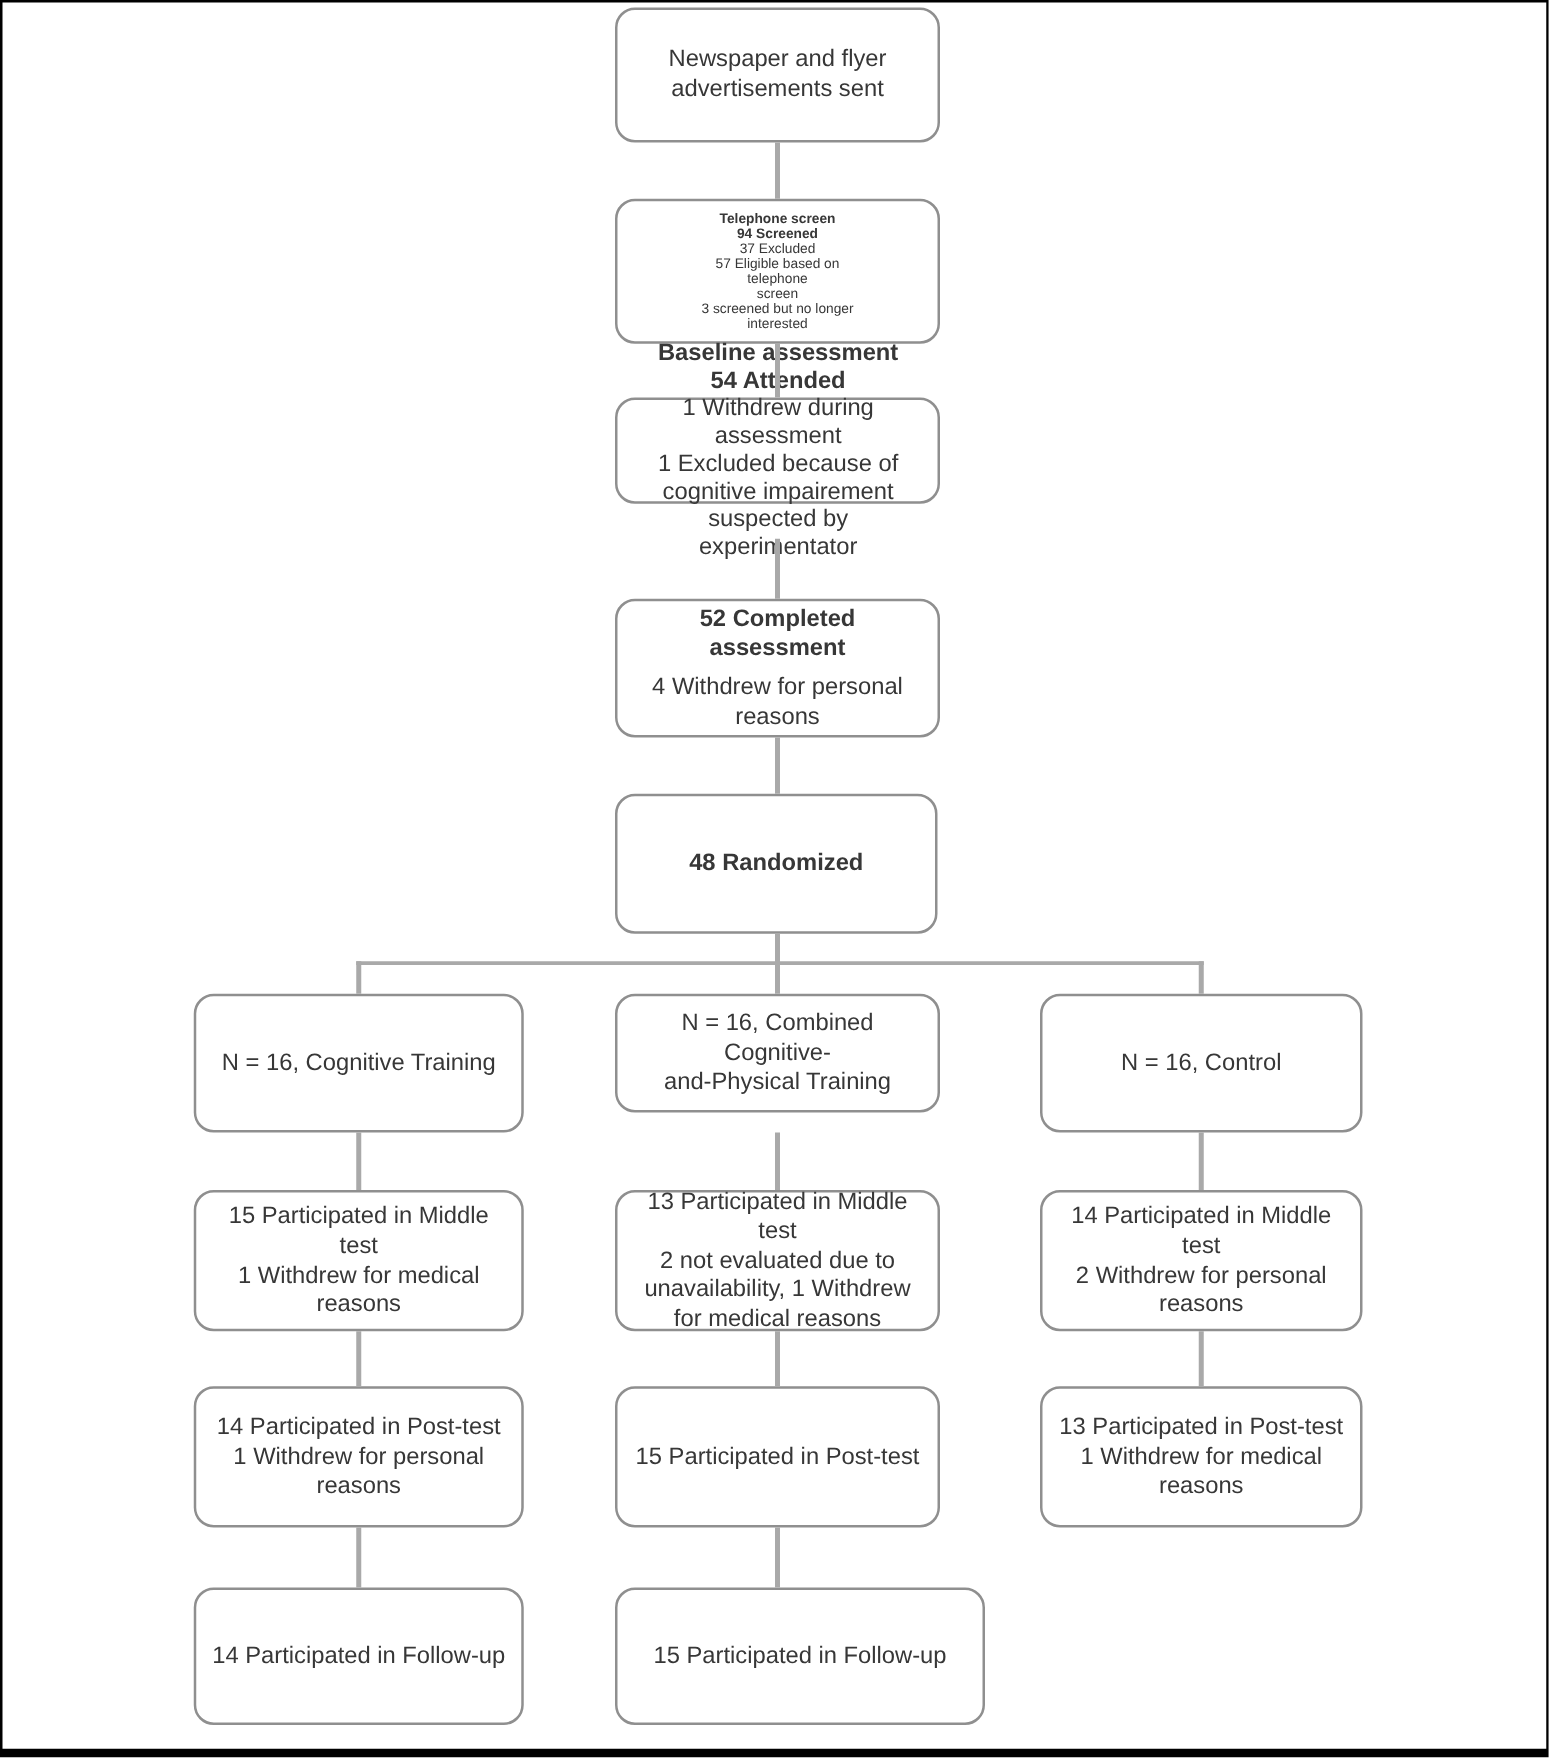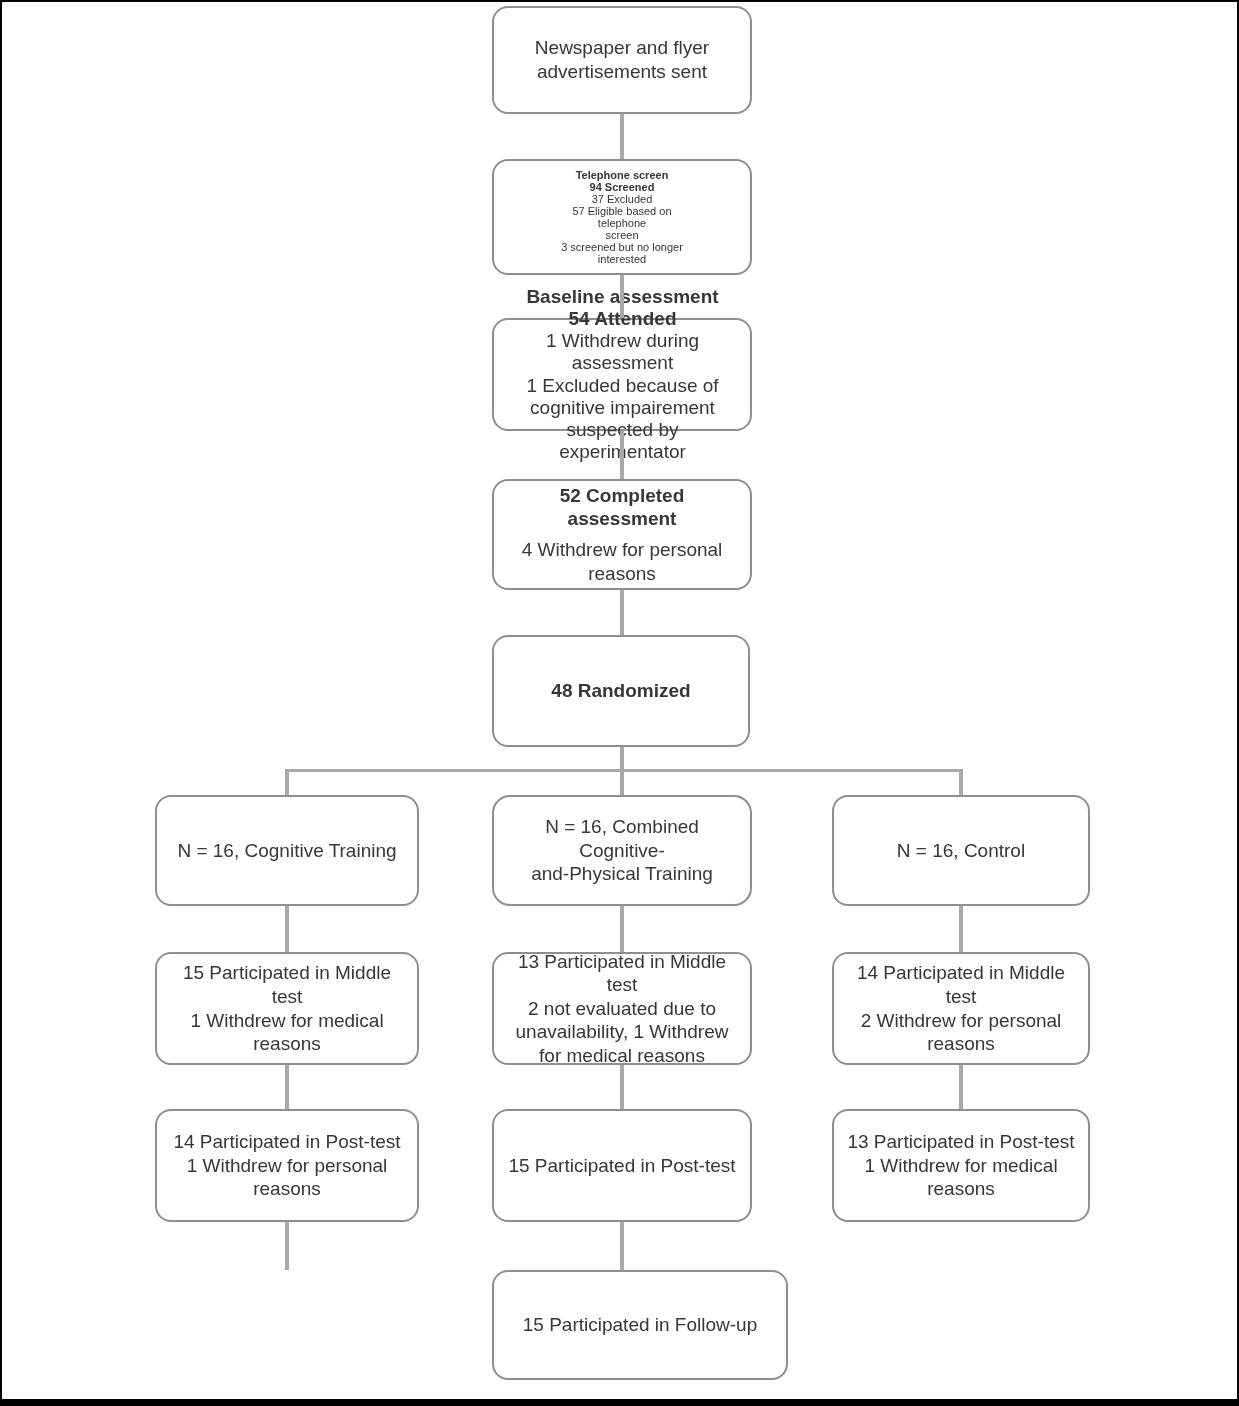--- a/index.html
+++ b/index.html
@@ -53,21 +53,21 @@
     <div class="b">Telephone screen</div>
     <div class="b">94 Screened</div>
     <div>37 Excluded</div>
     <div>57 Eligible based on</div>
     <div>telephone</div>
     <div>screen</div>
     <div>3 screened but no longer</div>
     <div>interested</div>
   </div>
 
-  <div class="box snug" style="left:490px; top:316px; width:260px; height:113px;padding-left:11px;">
+  <div class="box snug" style="left:490px; top:316px; width:260px; height:85px;padding-left:11px;">
     <div class="b">Baseline assessment</div>
     <div class="b">54 Attended</div>
     <div>1 Withdrew during</div>
     <div>assessment</div>
     <div>1 Excluded because of</div>
     <div>cognitive impairement</div>
     <div>suspected by experimentator</div>
   </div>
 
   <div class="box" style="left:490px; top:477px; width:260px; height:111px;">
@@ -77,21 +77,21 @@
   </div>
 
   <div class="box" style="left:490px; top:633px; width:258px; height:112px;">
     <div class="b">48 Randomized</div>
   </div>
 
   <div class="box" style="left:153px; top:793px; width:264px; height:111px;">
     <div>N = 16, Cognitive Training</div>
   </div>
 
-  <div class="box" style="left:490px; top:793px; width:260px; height:111px;border-radius:18px;">
+  <div class="box" style="left:490px; top:793px; width:260px; height:95px;">
     <div>N = 16, Combined Cognitive-</div>
     <div>and-Physical Training</div>
   </div>
 
   <div class="box" style="left:830px; top:793px; width:258px; height:111px;">
     <div>N = 16, Control</div>
   </div>
 
   <div class="box" style="left:153px; top:950px; width:264px; height:113px;">
     <div>15 Participated in Middle test</div>
@@ -121,20 +121,23 @@
   <div class="box" style="left:490px; top:1107px; width:260px; height:113px;">
     <div>15 Participated in Post-test</div>
   </div>
 
   <div class="box" style="left:830px; top:1107px; width:258px; height:113px;">
     <div>13 Participated in Post-test</div>
     <div>1 Withdrew for medical</div>
     <div>reasons</div>
   </div>
 
+  <div class="box" style="left:153px; top:1268px; width:264px; height:110px;">
+    <div>14 Participated in Follow-up</div>
+  </div>
 
   <div class="box" style="left:490px; top:1268px; width:296px; height:110px;">
     <div>15 Participated in Follow-up</div>
   </div>
 
   <div class="v" style="left:618px; top:112px;  height:45px;"></div>
   <div class="v" style="left:618px; top:273px;  height:43px;"></div>
   <div class="v" style="left:618px; top:429px;  height:48px;"></div>
   <div class="v" style="left:618px; top:588px;  height:45px;"></div>
   <div class="v" style="left:618px; top:745px;  height:48px;"></div>

